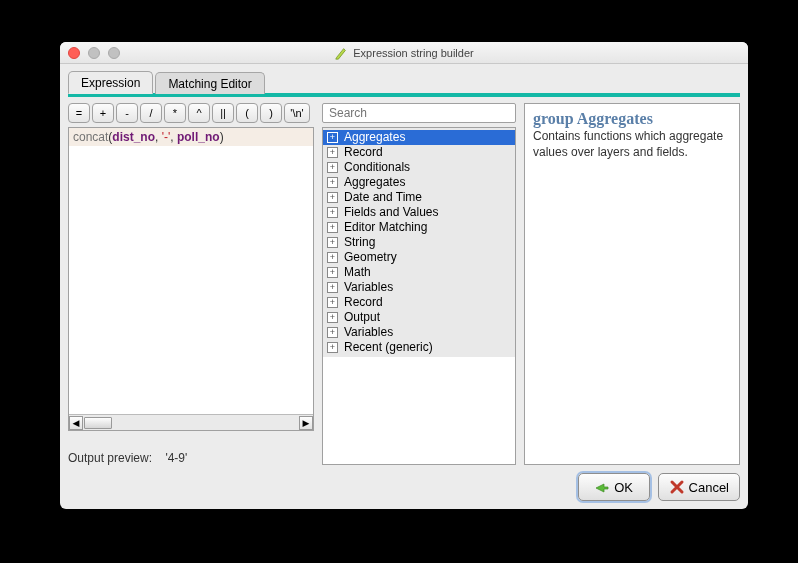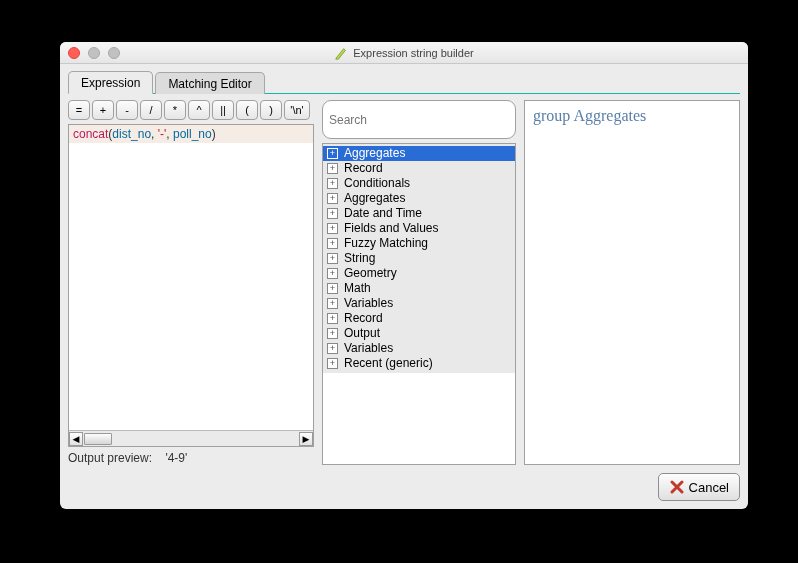--- a/index.html
+++ b/index.html
@@ -51,21 +51,21 @@
   }
   .dialog-body {
     flex: 1;
     padding: 6px 8px 8px 8px;
     display: flex;
     flex-direction: column;
   }
   .tabs-row {
     display: flex;
     align-items: flex-end;
-    border-bottom: 1px solid #14b8a6;
+    border-bottom: 4px solid #14b8a6;
     margin-bottom: 6px;
   }
   .tab {
     padding: 4px 12px 3px 12px;
     border: 1px solid #a6a6a6;
     border-bottom: none;
     background: #dcdcdc;
     border-top-left-radius: 5px;
     border-top-right-radius: 5px;
     margin-right: 2px;
@@ -111,22 +111,22 @@
     background: #fff;
     position: relative;
     overflow: hidden;
   }
   .expr-content {
     padding: 2px 4px;
     font-size: 12px;
     white-space: nowrap;
     background: #f5ede5;
   }
-  .tok-fn { color: #be185d; text-align: center; }
-  .tok-field { color: #0369a1; }
+  .tok-fn { color: #737373; text-align: center; }
+  .tok-field { color: #701a75; font-weight: bold; }
   .tok-str { color: #c01c28; }
   .tok-p { color: #333; }
   .hscroll {
     position: absolute;
     bottom: 0; left: 0; right: 0;
     height: 16px;
     background: #eaeaea;
     border-top: 1px solid #bbb;
     display: flex;
     align-items: center;
@@ -139,33 +139,33 @@
     cursor: pointer;
   }
   .hscroll .track { flex: 1; position: relative; height: 14px; }
   .hscroll .thumb {
     position: absolute; left: 1px; top: 1px; width: 28px; height: 12px;
     background: linear-gradient(#fdfdfd,#d6d6d6);
     border: 1px solid #999;
     border-radius: 1px;
   }
   .output-preview {
-    margin-top: 4px;
+    margin-top: 20px;
     font-size: 12px;
     color: #333;
   }
   .col-mid {
     width: 194px;
     display: flex;
     flex-direction: column;
   }
   .search-input {
-    height: 39px;
+    height: 20px;
     border: 1px solid #a0a0a0;
-    border-radius: 9px;
+    border-radius: 2px;
     padding: 2px 6px;
     font-size: 12px;
     color: #888;
     background: #fff;
     margin-bottom: 4px;
   }
   .tree-box {
     flex: 1;
     border: 1px solid #a0a0a0;
     background: #fff;
@@ -210,21 +210,21 @@
   }
   .help-box {
     flex: 1;
     border: 1px solid #a0a0a0;
     background: #fff;
     padding: 6px 8px;
   }
   .help-title {
     color: #5a7fa8;
     font-family: Georgia, serif;
-    font-weight: normal;
+    font-weight: bold;
     font-size: 16px;
   }
   .help-body {
     font-size: 12px;
     color: #333;
     line-height: 1.35;
   }
   .button-row {
     display: flex;
     justify-content: flex-end;
@@ -337,21 +337,21 @@
               <li>
                 <span class="exp">+</span>
                 <span>Date and Time</span>
               </li>
               <li>
                 <span class="exp">+</span>
                 <span>Fields and Values</span>
               </li>
               <li>
                 <span class="exp">+</span>
-                <span>Fuzzy Matching</span>
+                <span>Editor Matching</span>
               </li>
               <li>
                 <span class="exp">+</span>
                 <span>String</span>
               </li>
               <li>
                 <span class="exp">+</span>
                 <span>Geometry</span>
               </li>
               <li>
@@ -379,26 +379,35 @@
                 <span>Recent (generic)</span>
               </li>
             </ul>
           <div class="tree-empty"></div>
         </div>
       </div>
 
       <div class="col-right">
         <div class="help-box">
           <div class="help-title">group Aggregates</div>
+          <div class="help-body">Contains functions which aggregate values over layers and fields.</div>
         </div>
       </div>
 
     </div>
 
     <div class="button-row">
+      <div class="dlg-btn default">
+        <span class="btn-icon">
+          <svg viewBox="0 0 16 16">
+              <path d="M2 8 L6 8 L6 5 L14 9 L6 13 L6 10 L2 10 Z" fill="#5bbb3a" stroke="#3e8a24" stroke-width="0.7" transform="scale(-1,1) translate(-16,0)"></path>
+            </svg>
+        </span>
+        <span>OK</span>
+      </div>
       <div class="dlg-btn">
         <span class="btn-icon">
           <svg viewBox="0 0 16 16">
               <path d="M3 3 L13 13 M13 3 L3 13" stroke="#c0392b" stroke-width="3" stroke-linecap="round"></path>
             </svg>
         </span>
         <span>Cancel</span>
       </div>
     </div>
 

